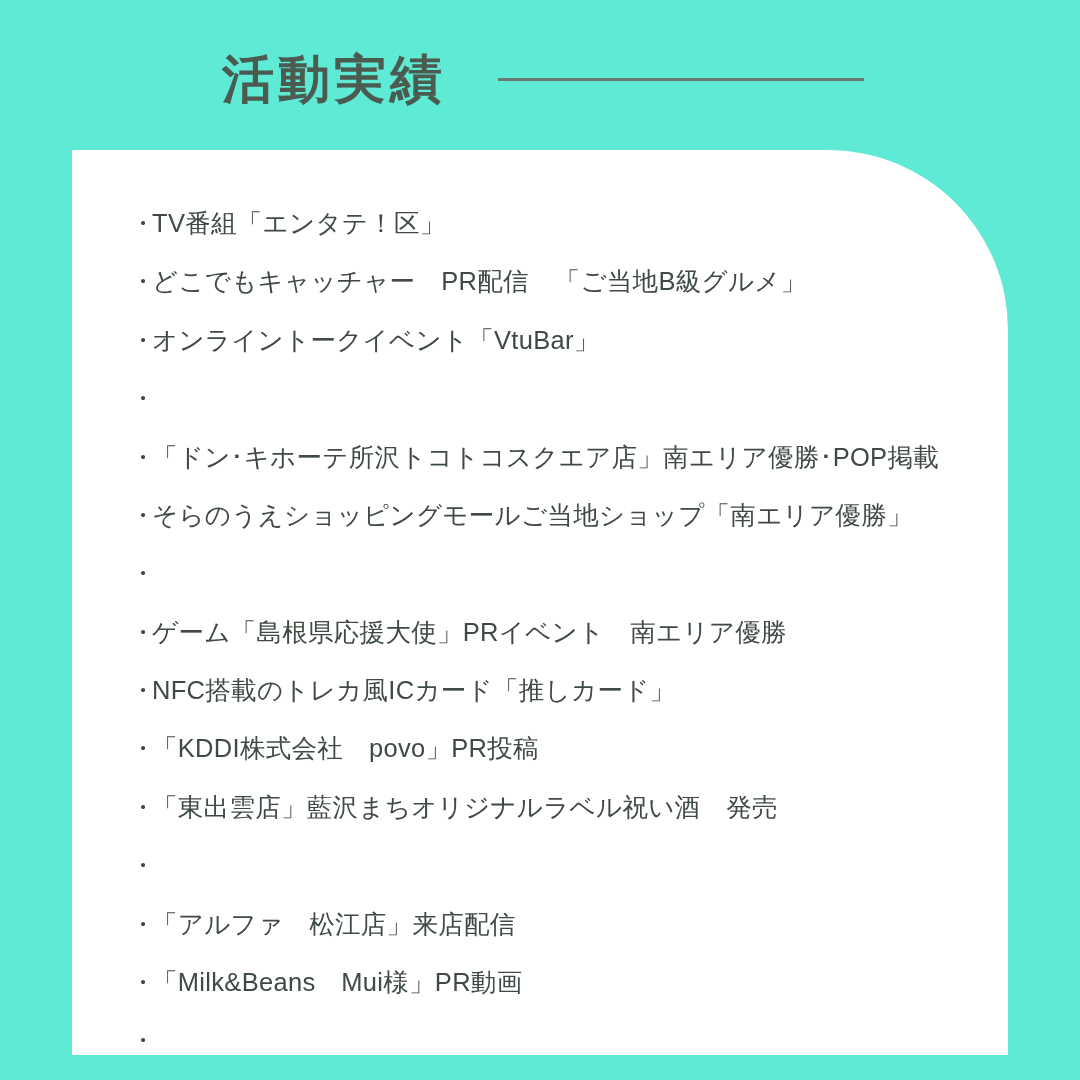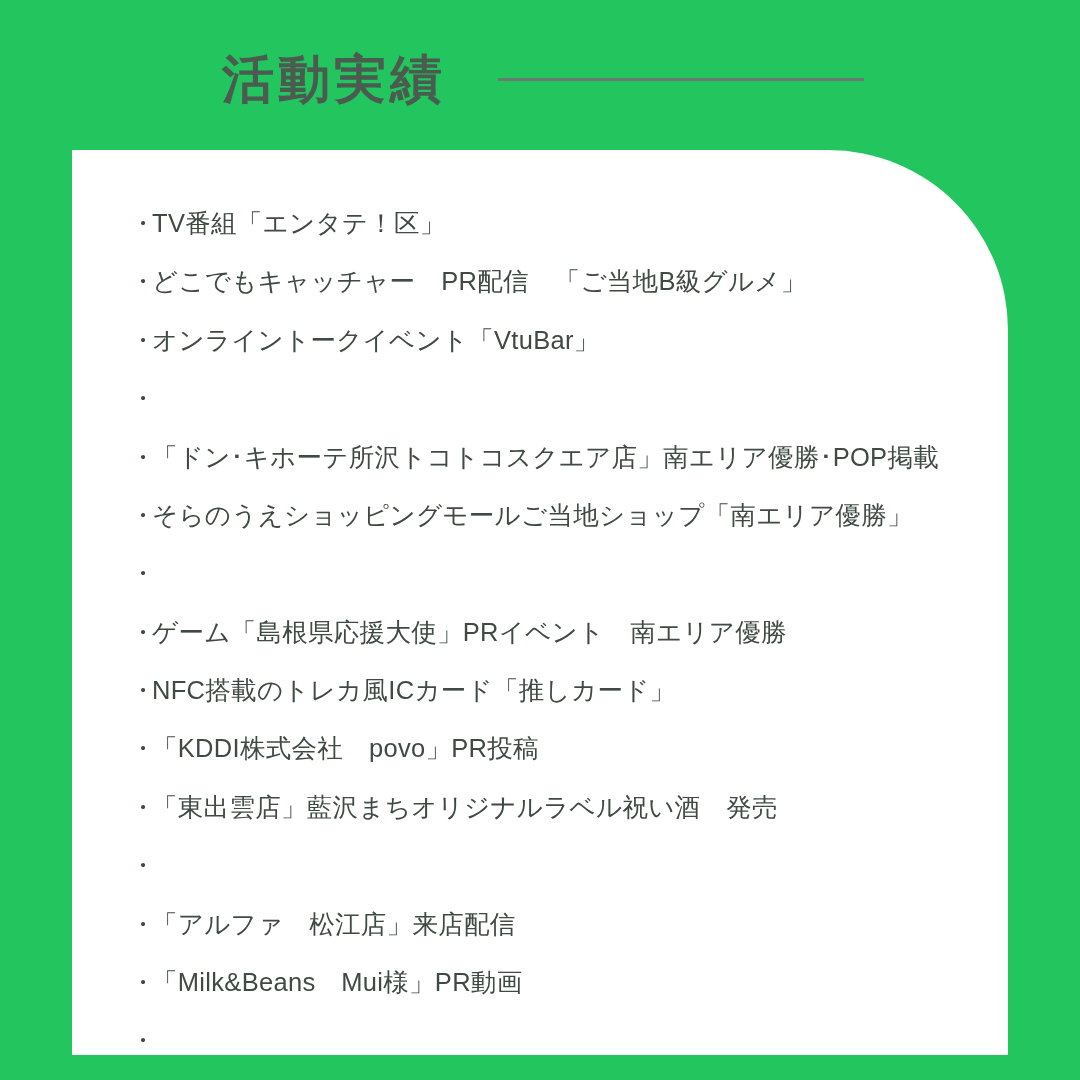--- a/index.html
+++ b/index.html
@@ -10,21 +10,21 @@
     width: 1080px;
     height: 1080px;
     background: #d8eedd;
     font-family: "Liberation Sans", "DejaVu Sans", sans-serif;
     overflow: hidden;
   }
   .page {
     position: relative;
     width: 1080px;
     height: 1080px;
-    background: #22c55e;
+    background: #5eead4;
     box-sizing: border-box;
   }
   
   .header {
     position: absolute;
     top: 38px;
     left: 0;
     width: 1080px;
     height: 82px;
     display: flex;

